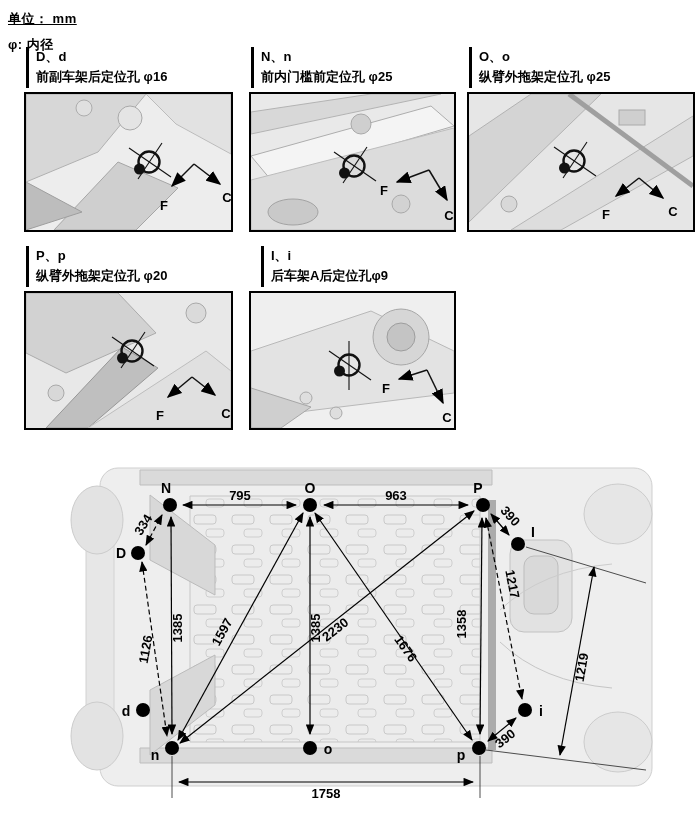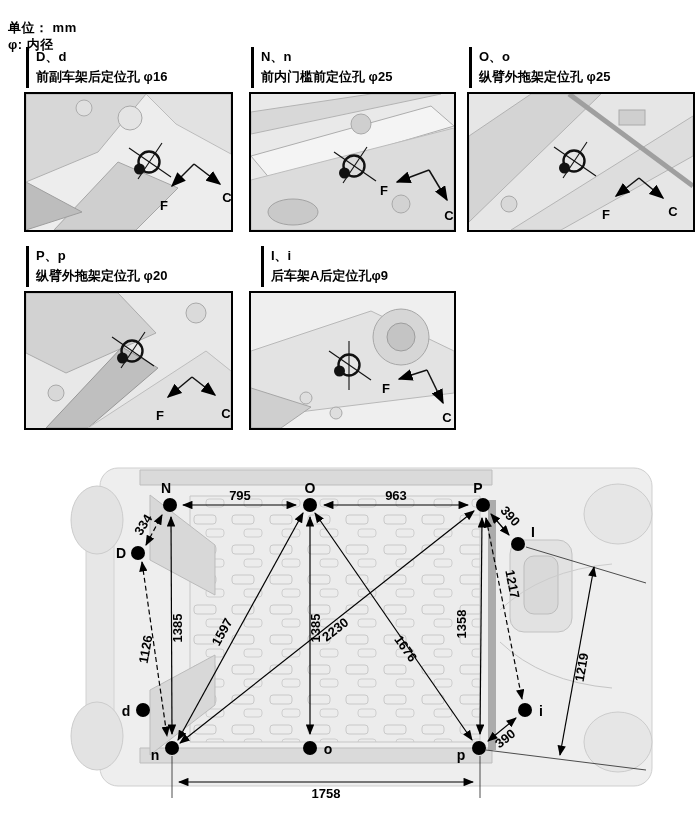--- a/index.html
+++ b/index.html
@@ -18,21 +18,21 @@
   .extline { stroke:#222; stroke-width:0.8; fill:none; }
   .fcline  { stroke:#111; stroke-width:1.5; fill:none; }
   .xhair-thin { stroke:#111; stroke-width:1.1; }
   .xhair-circ { fill:none; stroke:#111; stroke-width:2.4; }
 </style>
 </head>
 <body>
 
 <div class="page">
 
-  <div class="hdr" style="top:19px;">单位： mm</div>
+  <div class="hdr" style="top:10px;text-decoration:underline;">单位： mm</div>
   <div class="hdr" style="top:36px;">φ: 内径</div>
 
   <div class="panel-header" style="left:26px; top:47px; width:195px;">
     <div>D、d</div>
     <div>前副车架后定位孔 φ16</div>
   </div>
   <div class="panel-box" style="left:24px; top:92px; width:205px; height:136px;">
     <svg width="205" height="136" viewBox="0 0 205 136">
       <defs>
         <marker id="ah1" viewBox="0 0 10 8" refX="9" refY="4" markerWidth="10" markerHeight="8" orient="auto-start-reverse">

